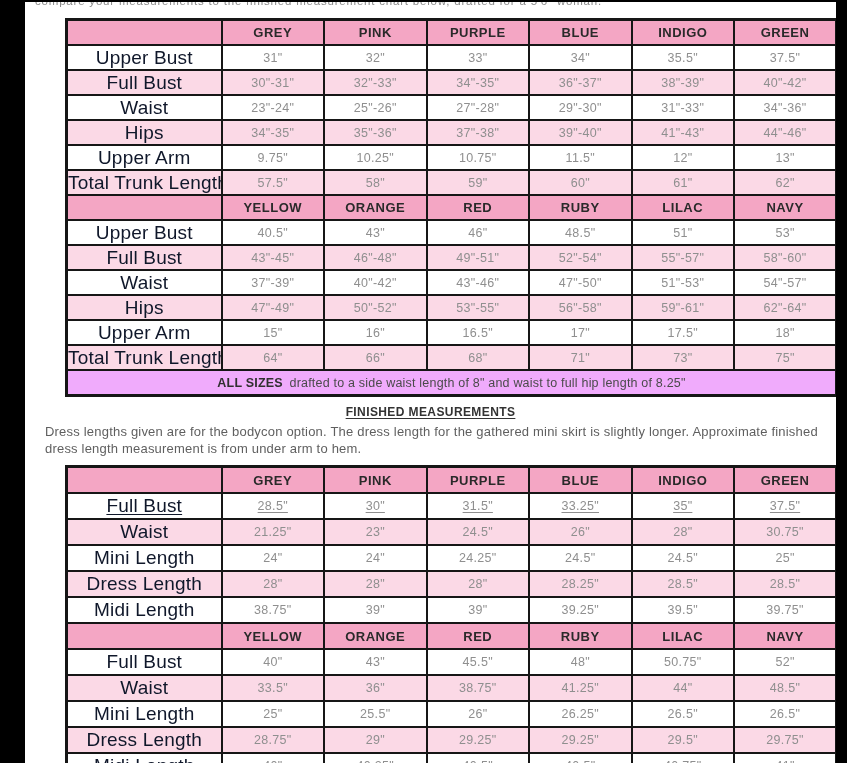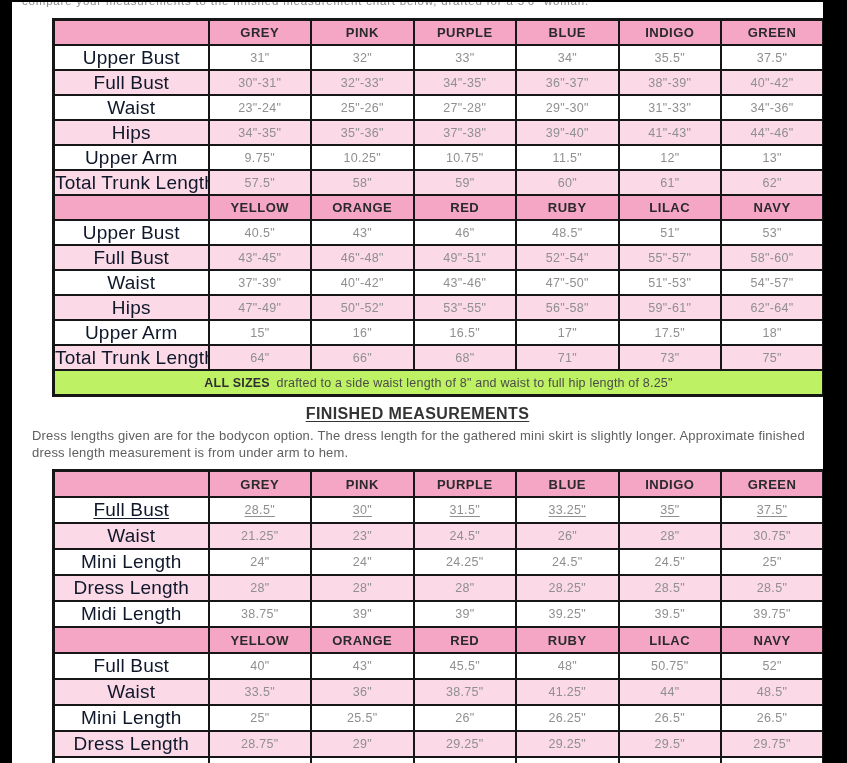--- a/index.html
+++ b/index.html
@@ -1,39 +1,39 @@
 <!DOCTYPE html>
 <html><head>
 <meta charset="utf-8">
 <style>
   html,body{margin:0;padding:0}
   body{
     width:847px;height:763px;background:#000;overflow:hidden;position:relative;
     font-family:"Liberation Sans",sans-serif;
   }
-  .page{position:absolute;left:12px;top:2px;width:811px;height:761px;background:#ffffff;overflow:hidden}
+  .page{position:absolute;left:25px;top:2px;width:811px;height:761px;background:#ffffff;overflow:hidden}
   
   .top-clip{height:8px;overflow:hidden;position:relative}
   .top-clip span{position:absolute;top:-7px;left:10px;right:0;font-size:11.5px;color:#8a8a8a;letter-spacing:.8px;white-space:nowrap}
 
   table.chart{border-collapse:collapse;margin-left:40px;width:770px;table-layout:fixed;border:3px solid #161616}
   table.t1{margin-top:8px}
   table.chart td{border:2px solid #161616;text-align:center;padding:0;overflow:hidden;white-space:nowrap}
   .t1 td{height:23px}
   .t2 td{height:24px}
   td.h{background:#f4a6c4;font-weight:bold;color:#2a2a2a;font-size:13px;letter-spacing:.5px}
   tr.rw td{background:#ffffff}
   tr.rp td{background:#fbd9e6}
   td.lab{color:#0f172a;font-size:19px;letter-spacing:.2px}
   td.val{color:#8f8f8f;font-size:12.5px;letter-spacing:.3px}
   tr.ul td{text-decoration:underline;text-underline-offset:2px}
-  tr.note td{background:#bef264;font-size:12.5px;color:#4a4a4a;letter-spacing:.2px}
+  tr.note td{background:#f0abfc;font-size:12.5px;color:#4a4a4a;letter-spacing:.2px}
   tr.note b{color:#303030;margin-right:3px}
 
-  .fm-heading{margin-top:8px;text-align:center;font-size:16px;font-weight:bold;color:#333;letter-spacing:.4px}
+  .fm-heading{margin-top:8px;text-align:center;font-size:12px;font-weight:bold;color:#333;letter-spacing:.4px}
   .fm-heading span{text-decoration:underline;text-underline-offset:2px}
   .fm-intro{margin:4px 10px 8px 20px;width:790px;font-size:13px;color:#5f5f5f;line-height:17px;letter-spacing:.2px}
 </style>
 </head>
 <body>
 
 <div class="page">
 
   <div class="top-clip">
     <span>compare your measurements to the finished measurement chart below, drafted for a 5'6" woman.</span>

